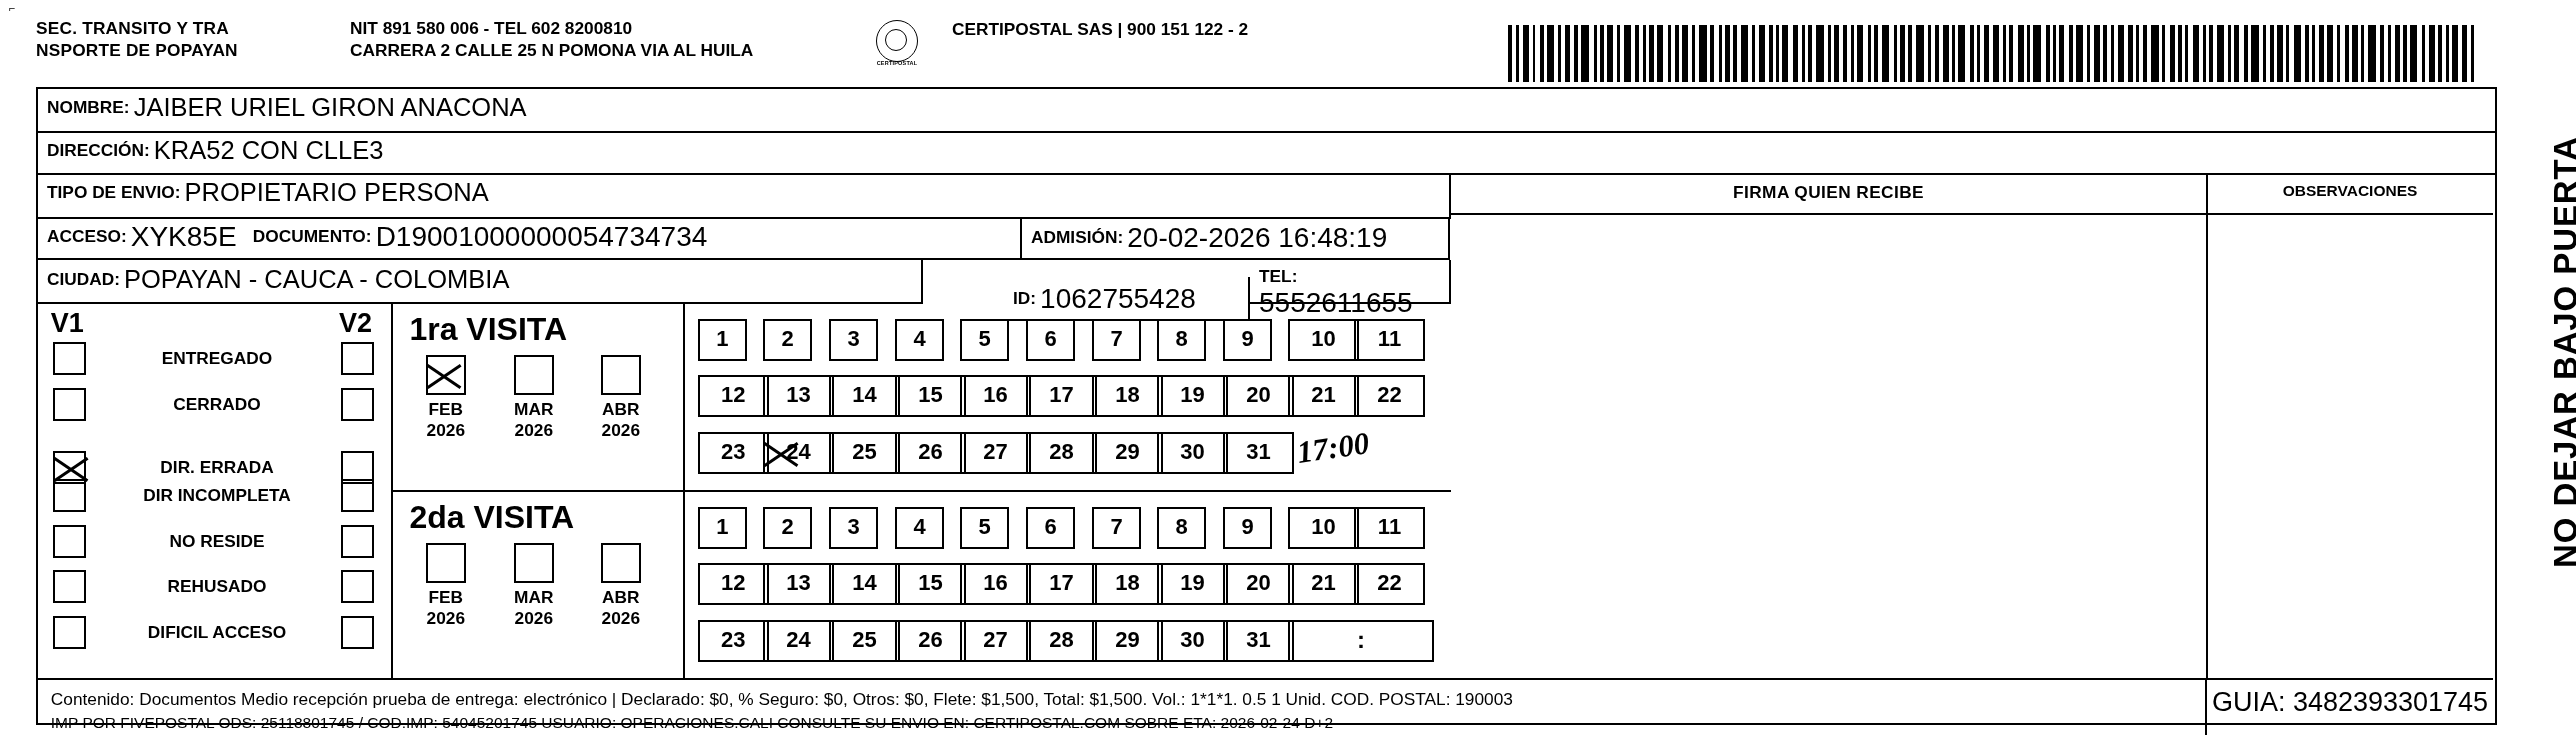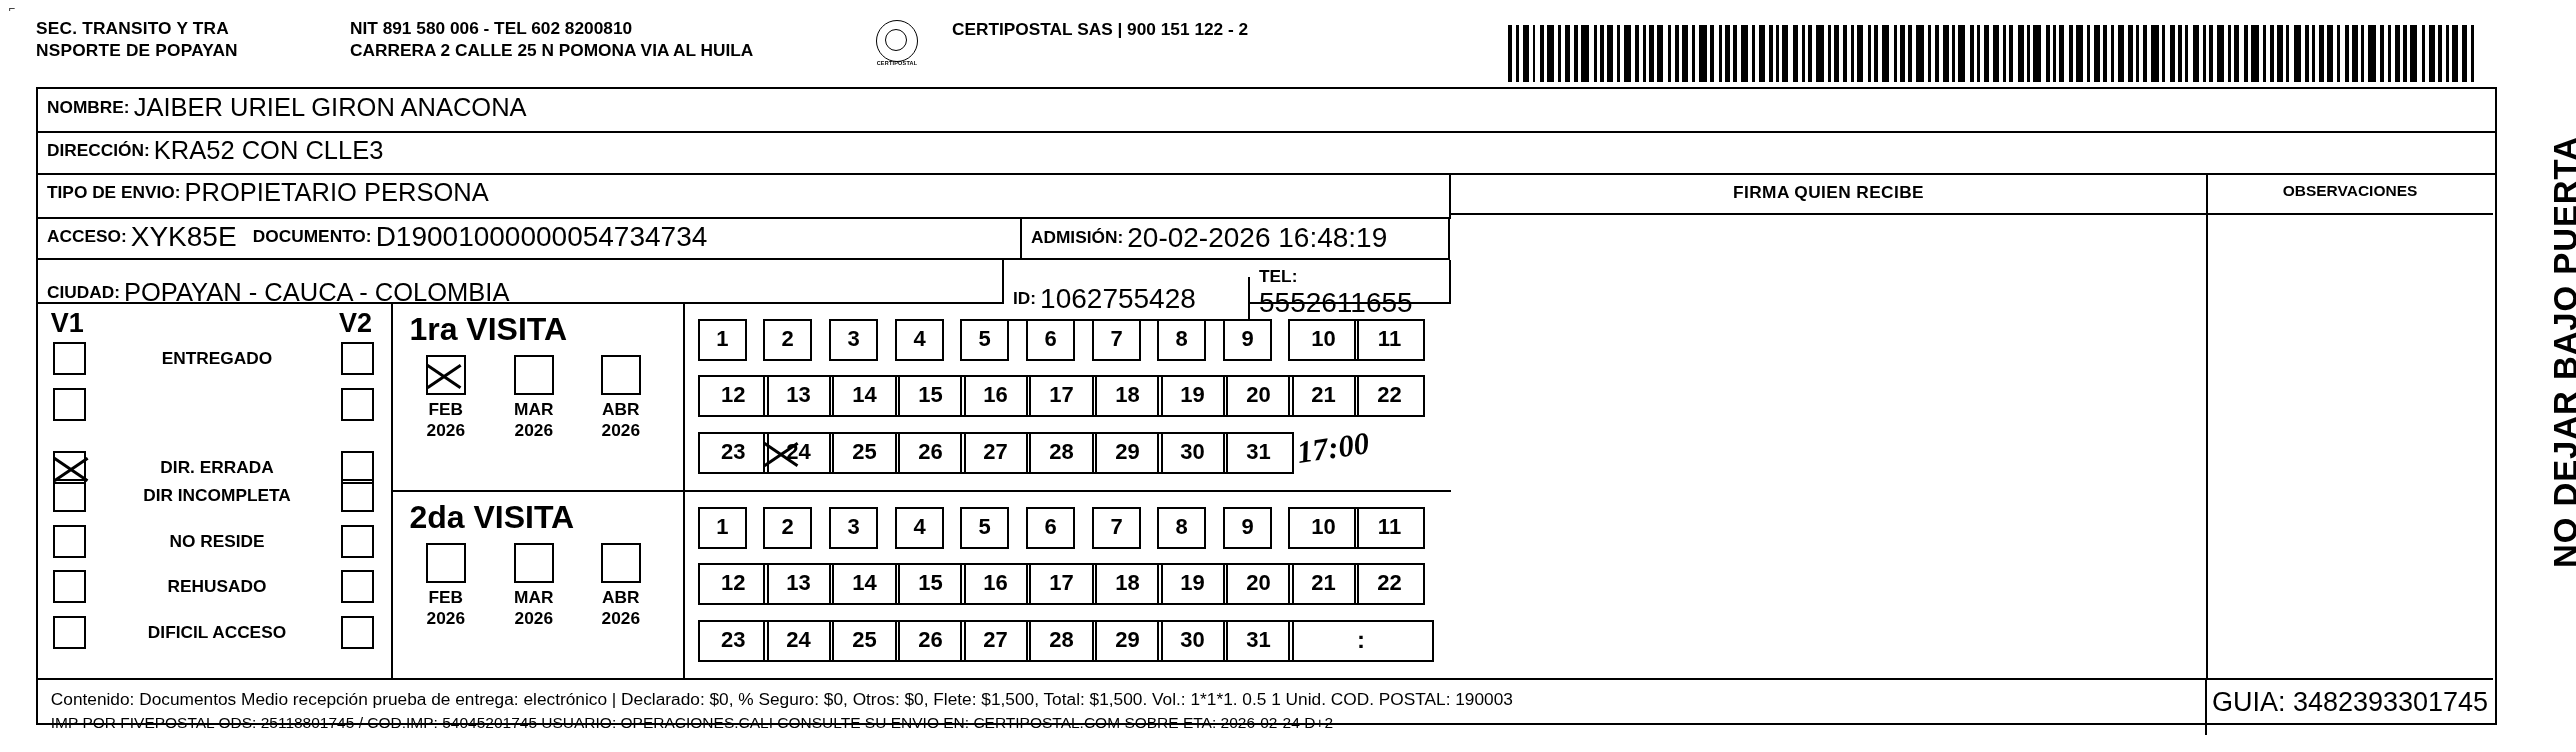--- a/index.html
+++ b/index.html
@@ -26,21 +26,21 @@
   .row{position:absolute;left:0;border-bottom:2.7px solid #000;box-sizing:border-box;}
   .lbl{font-size:17.3px;font-weight:bold;display:inline-block;vertical-align:middle;}
   .val{font-size:25.5px;display:inline-block;vertical-align:middle;font-weight:normal;}
   .valsm{font-size:28px;}
 
   .r-nombre{top:0;width:100%;height:44px;padding:3.6px 0 0 9px;}
   .r-direccion{top:44px;width:100%;height:42px;padding:2.7px 0 0 9px;}
   .r-tipo{top:86px;width:1413px;height:44px;padding:2.7px 0 0 9px;border-right:2.7px solid #000;}
   .r-placa{top:129px;width:984px;height:42px;padding:2.7px 0 0 9px;border-right:2.7px solid #000;}
   .r-adm{top:129px;left:984px;width:428px;height:42px;padding:3.6px 0 0 9px;border-right:2.7px solid #000;border-bottom:2.7px solid #000;box-sizing:border-box;position:absolute;}
-  .r-ciudad{top:171px;width:966px;height:44px;padding:18px 0 0 9px;border-right:2.7px solid #000;}
+  .r-ciudad{top:171px;width:885px;height:44px;padding:5px 0 0 9px;border-right:2.7px solid #000;}
   .r-id{position:absolute;top:188px;left:966px;width:246px;height:44px;padding:5.5px 0 0 9px;border-right:2.7px solid #000;border-bottom:2.7px solid #000;box-sizing:border-box;}
   .r-tel{position:absolute;top:171px;left:1212px;width:201px;height:44px;padding:5.5px 0 0 9px;border-right:2.7px solid #000;border-bottom:2.7px solid #000;box-sizing:border-box;}
 
   .firma{position:absolute;left:1413px;top:86px;width:757px;height:505px;border-right:2.7px solid #000;border-bottom:2.7px solid #000;box-sizing:border-box;}
   .firma .cap{position:absolute;top:7.3px;left:0;width:100%;text-align:center;font-size:17.3px;font-weight:bold;letter-spacing:0.4px;}
   .firma .sep{position:absolute;top:38px;left:0;width:100%;height:0;border-top:2.7px solid #000;}
   .obs{position:absolute;left:2169px;top:86px;width:286px;height:505px;border-bottom:2.7px solid #000;box-sizing:border-box;}
   .obs .cap{position:absolute;top:7.3px;left:0;width:100%;text-align:center;font-size:15.5px;font-weight:bold;}
   .obs .sep{position:absolute;top:38px;left:0;width:100%;height:0;border-top:2.7px solid #000;}
 
@@ -289,20 +289,21 @@
       <div class="v1">V1</div>
       <div class="v2">V2</div>
       <div id="status-rows">
           <div class="srow" style="top: 38px;">
             <div class="sbox l"></div>
             <div class="stext">ENTREGADO</div>
             <div class="sbox r"></div>
           </div>
           <div class="srow" style="top: 84px;">
             <div class="sbox l"></div>
+            <div class="stext">CERRADO</div>
             <div class="sbox r"></div>
           </div>
           <div class="srow" style="top: 129px; margin-top: 18px;">
             <div class="sbox l">
               <span class="xmark"></span>
             </div>
             <div class="stext">DIR. ERRADA</div>
             <div class="sbox r"></div>
           </div>
           <div class="srow" style="top: 175px;">

